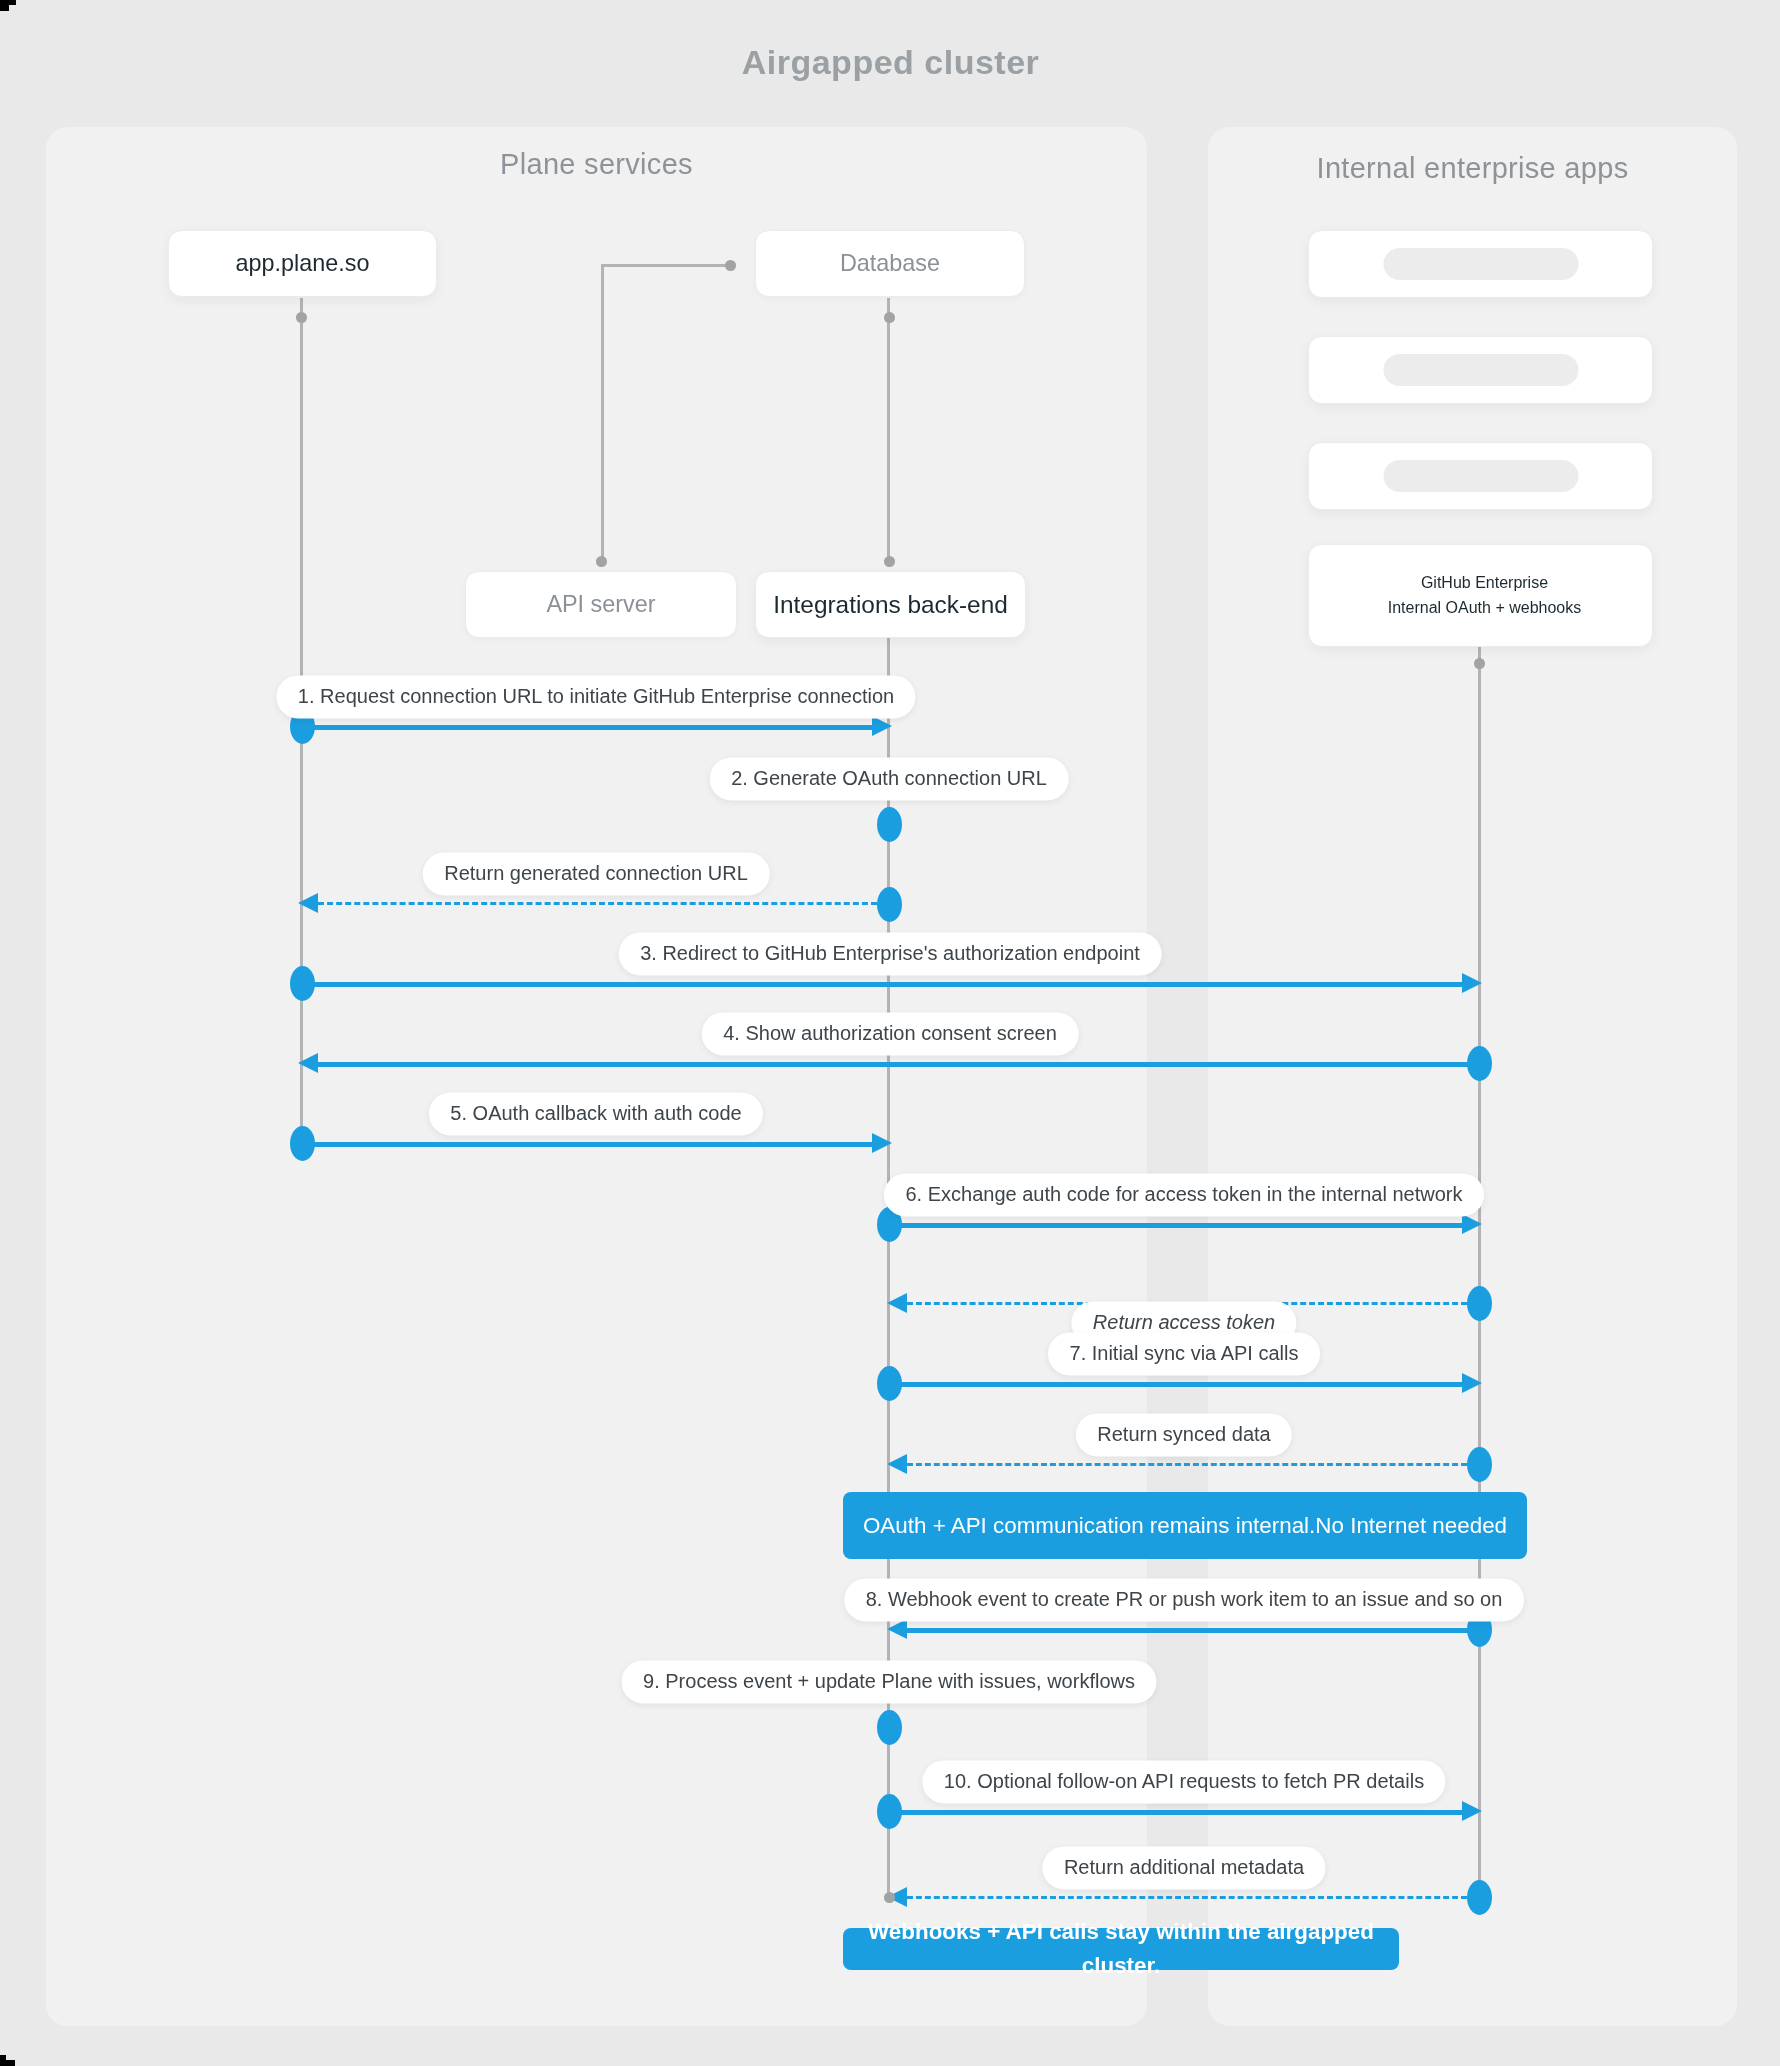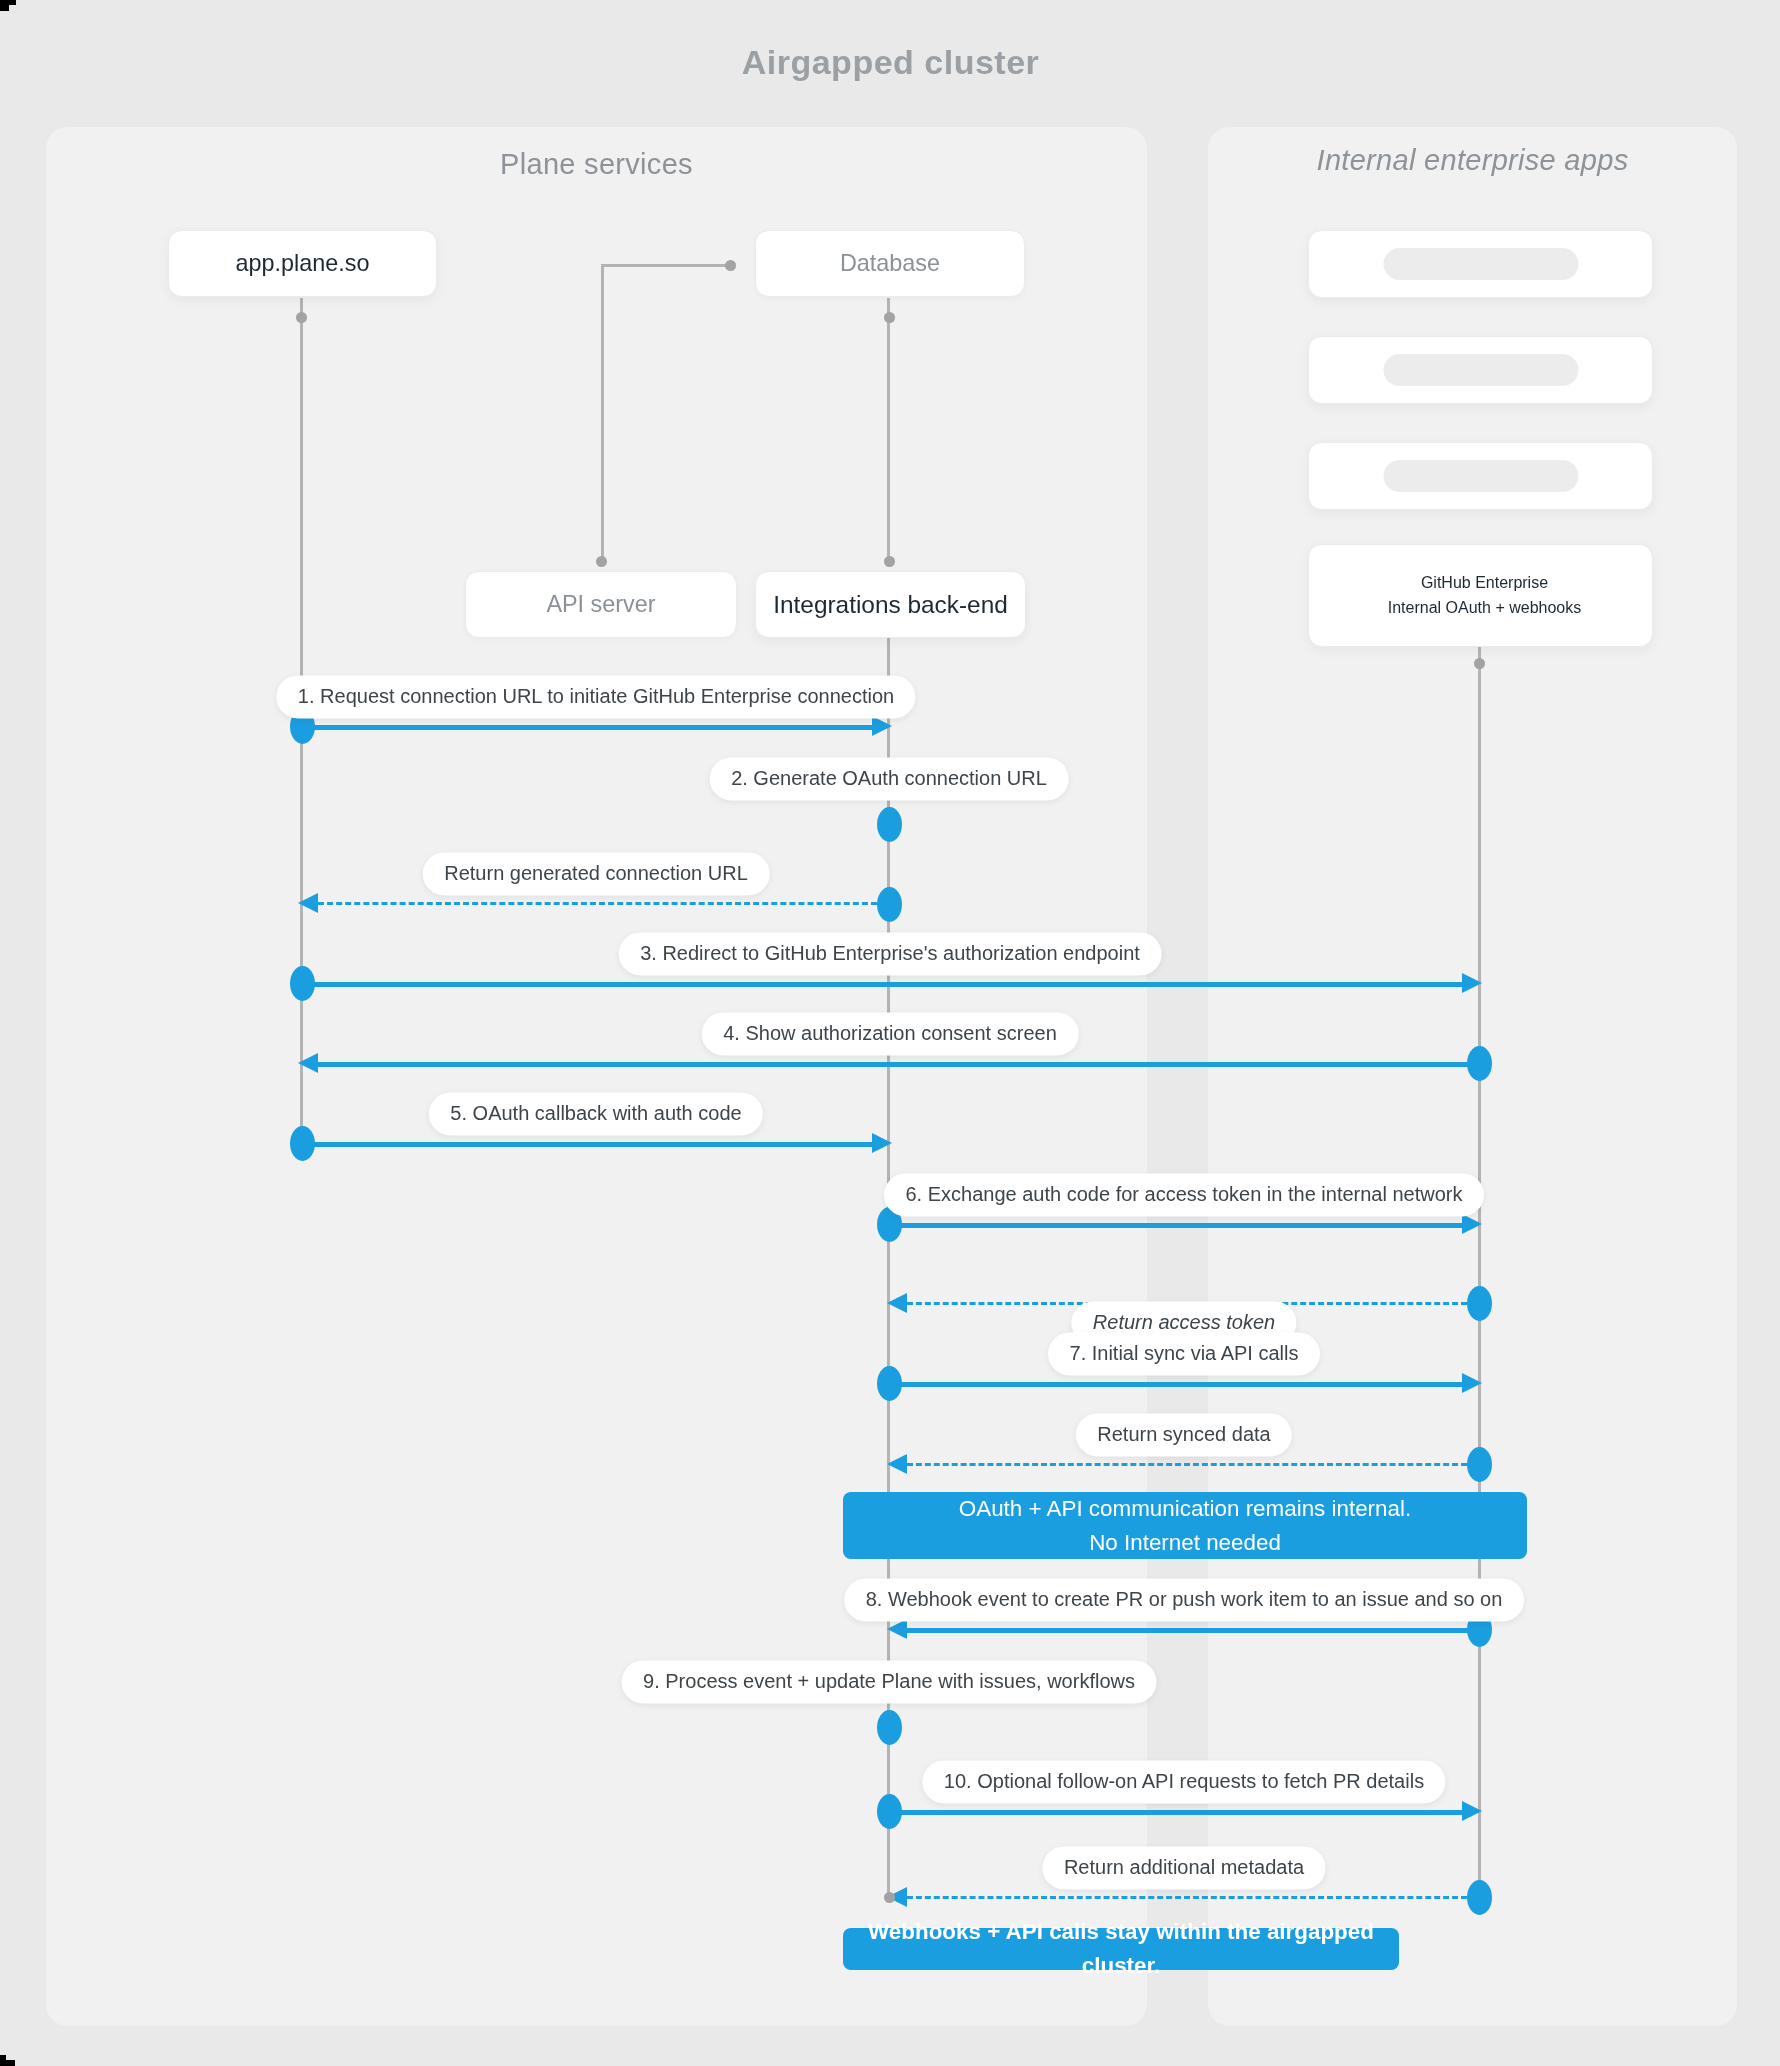--- a/index.html
+++ b/index.html
@@ -58,40 +58,40 @@
     border-right:20.5px solid var(--blue);
   }
   .pill{
     transform:translate(-50%,-100%);
     background:#ffffff;border-radius:21.5px;padding:9.8px 21.5px;
     font-size:20px;color:#3e454a;white-space:nowrap;
     box-shadow:0 2px 7.8px rgba(0,0,0,0.07);
   }
   .banner{
     background:var(--blue);border-radius:7.8px;color:#ffffff;
-    display:flex;flex-direction:column;align-items:center;justify-content:center;
+    display:flex;flex-direction:row;align-items:center;justify-content:center;
     text-align:center;font-size:22.4px;font-weight:500;line-height:1.5;
   }
   .banner.bold{font-weight:600;}
   :root{--blue:#1b9ee0;}
 </style>
 </head>
 <body>
 
 <div class="abs corner" style="left:0;top:0;width:15.6px;height:4.9px;"></div>
 <div class="abs corner" style="left:0;top:4.9px;width:8.8px;height:5.9px;"></div>
 <div class="abs corner" style="left:0;top:2055px;width:5.9px;height:11.7px;"></div>
 <div class="abs corner" style="left:5.9px;top:2060px;width:8.8px;height:6.8px;"></div>
 
 <div class="abs page-title">Airgapped cluster</div>
 
 <div class="abs panel" style="left:46px;top:127px;width:1101px;height:1899px;"></div>
 <div class="abs panel" style="left:1208px;top:127px;width:529px;height:1899px;"></div>
 <div class="abs panel-title" style="left:46px;top:148px;width:1101px;">Plane services</div>
-<div class="abs panel-title" style="left:1208px;top:144px;width:529px;font-style:italic;">Internal enterprise apps</div>
+<div class="abs panel-title" style="left:1208px;top:152px;width:529px;">Internal enterprise apps</div>
 
 <div class="abs gline" style="left:300px;top:298px;width:2.9px;height:846px;"></div>
 <div class="abs gdot" style="left:296px;top:312px;"></div>
 
 <div class="abs gline" style="left:601px;top:264px;width:2.9px;height:297px;"></div>
 <div class="abs gline" style="left:601px;top:264px;width:127px;height:2.9px;"></div>
 <div class="abs gdot" style="left:725px;top:260px;"></div>
 <div class="abs gdot" style="left:596px;top:556px;"></div>
 
 <div class="abs gline" style="left:887px;top:298px;width:2.9px;height:263px;"></div>

